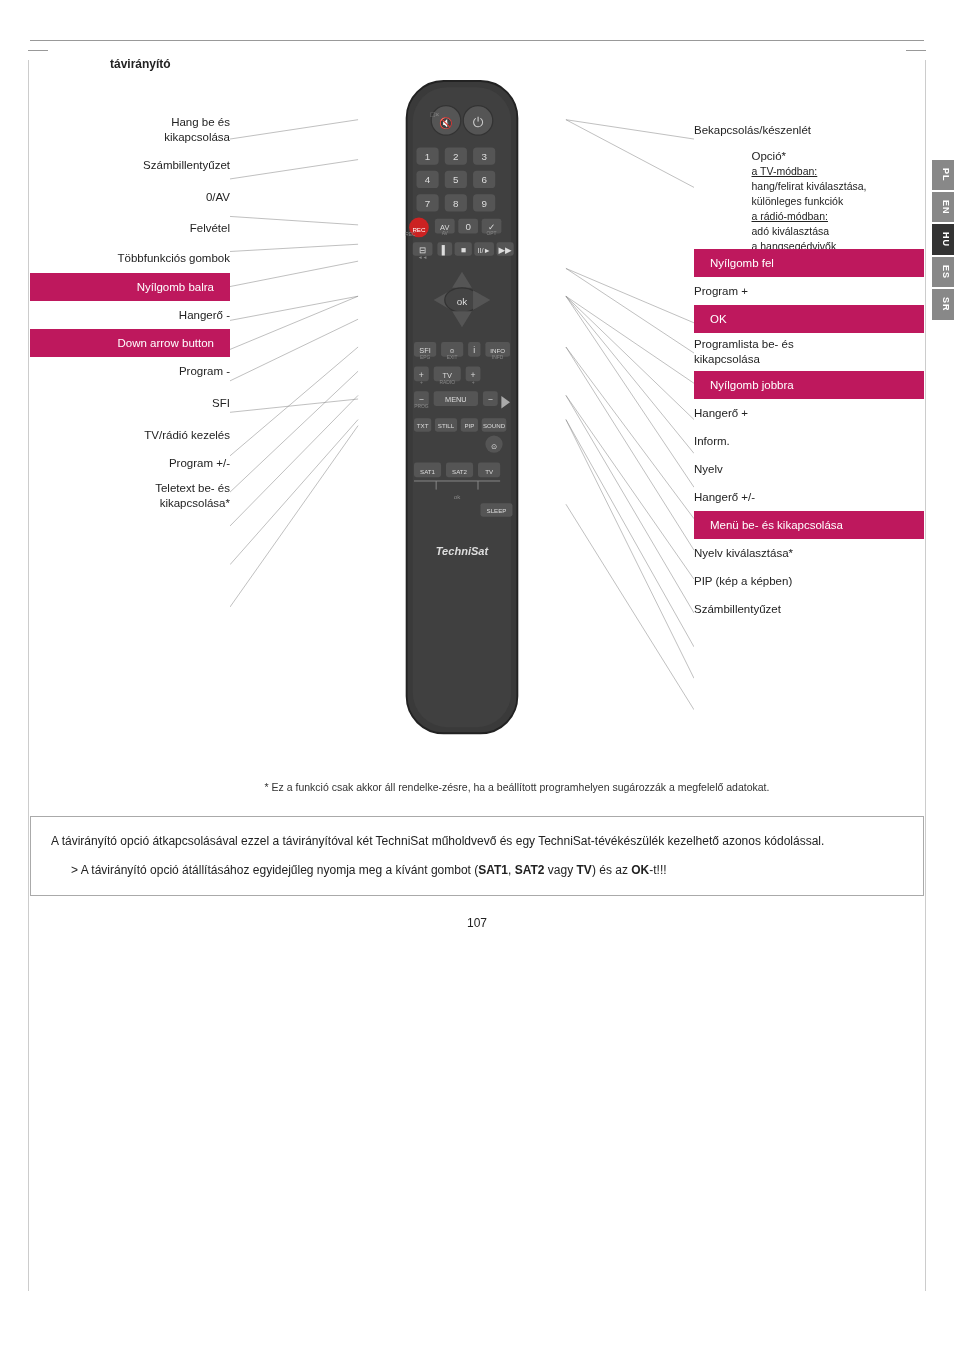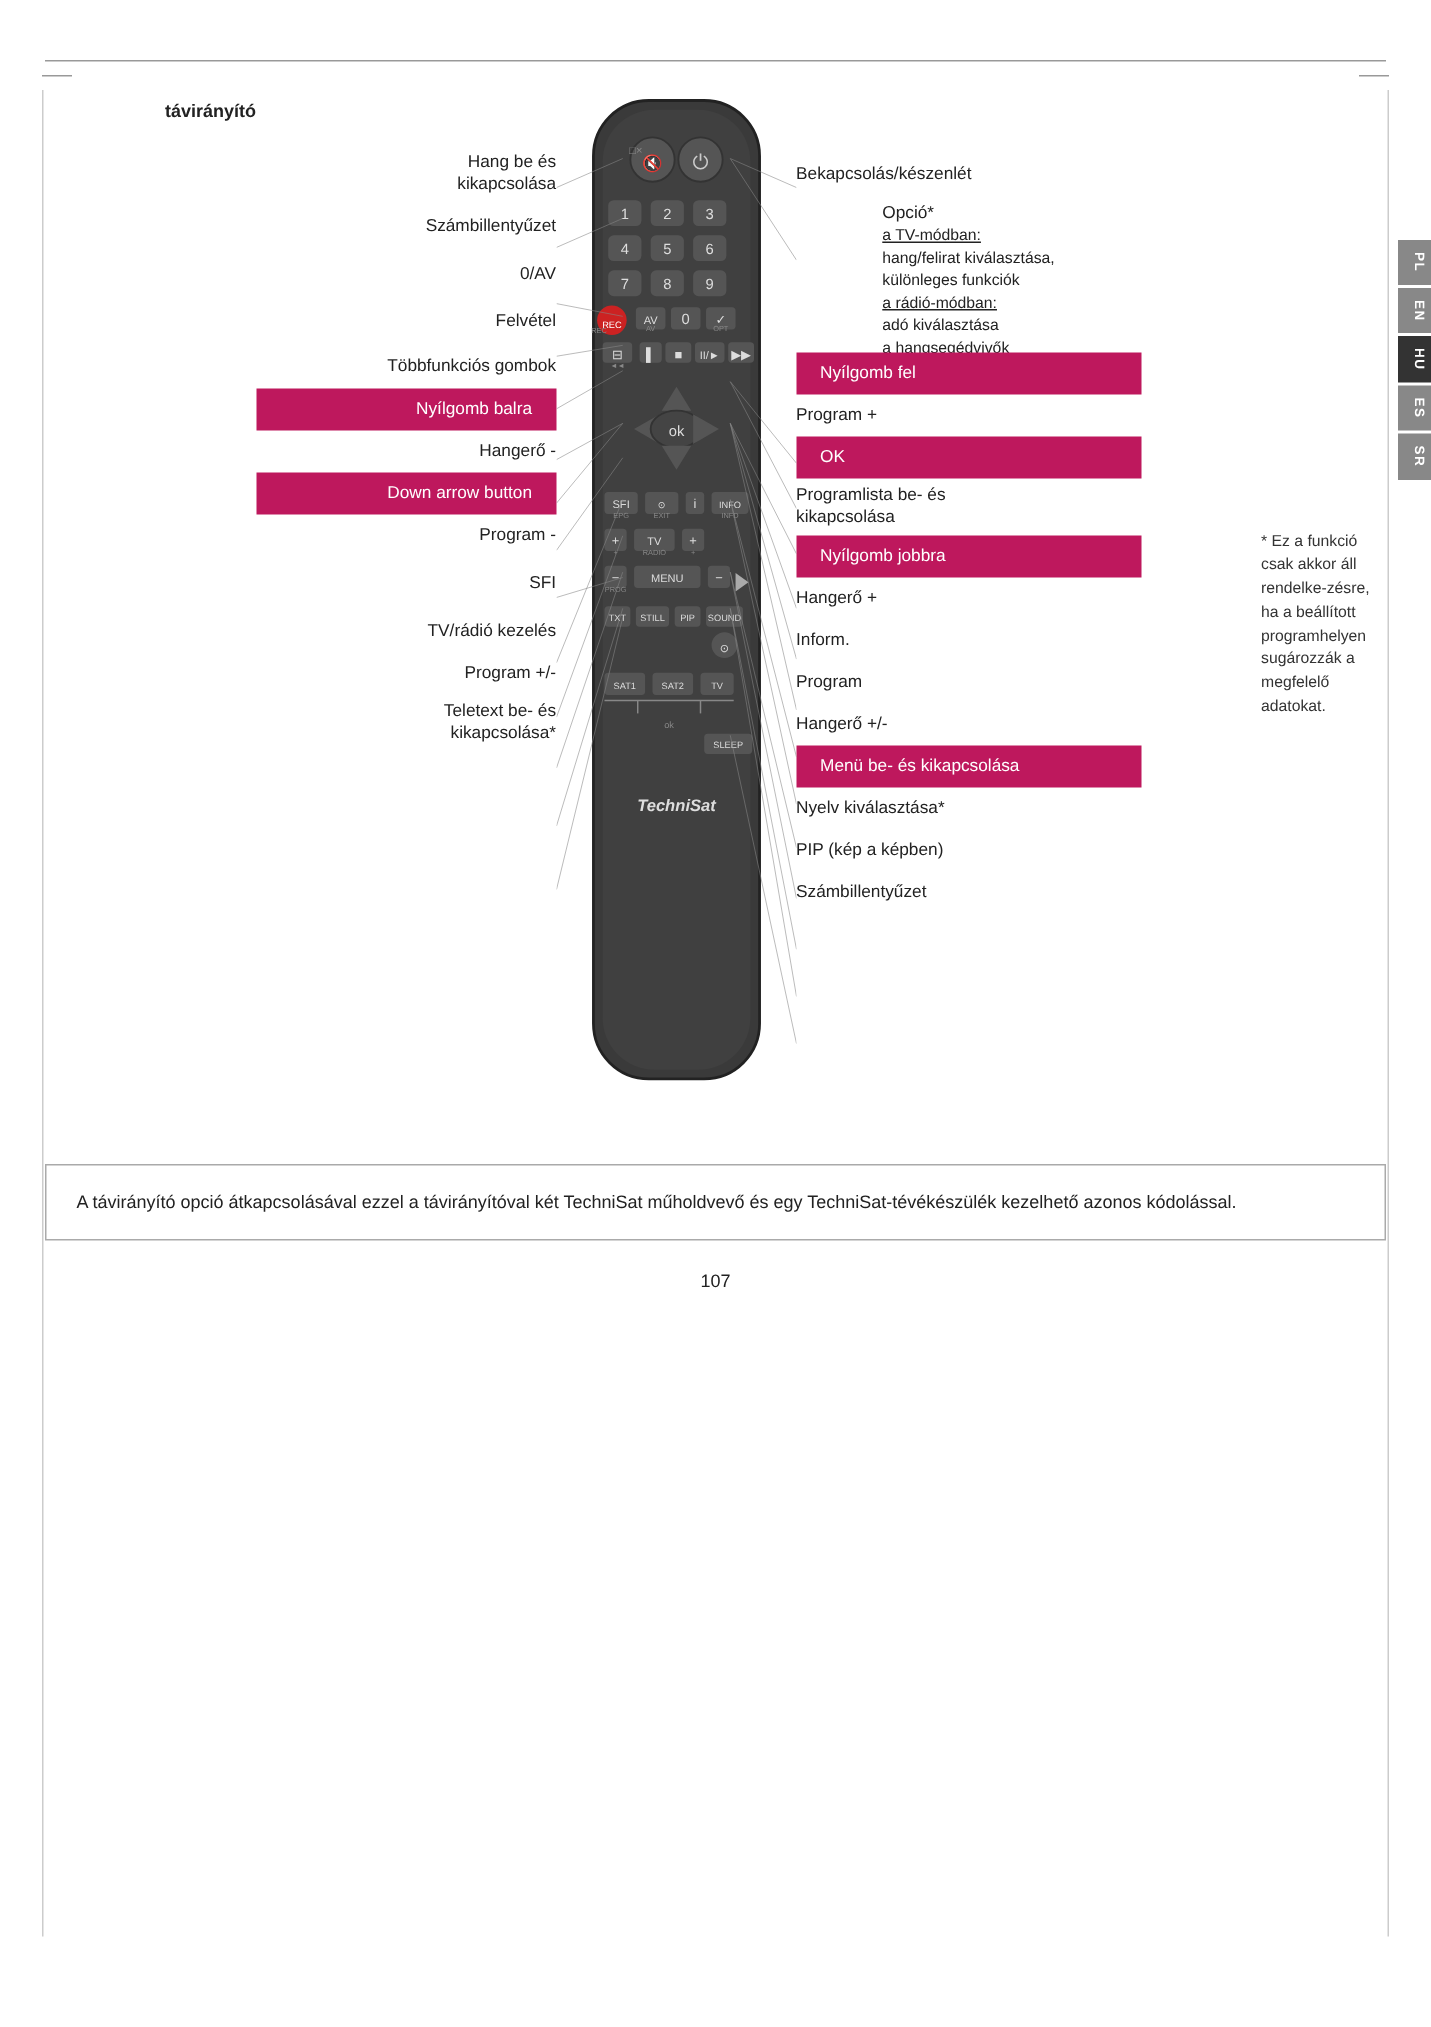--- a/index.html
+++ b/index.html
@@ -47,23 +47,24 @@
 
     
     .top-line {
       border-top: 1px solid #999;
       margin-bottom: 10px;
     }
 
     
     .remote-section {
       display: flex;
+      flex-direction: column;
       align-items: center;
       position: relative;
-      margin-top: 26px;
+      margin-top: 16px;
       justify-content: space-between;
     }
 
     .title-label {
       font-weight: bold;
       font-size: 12px;
       align-self: flex-start;
       margin-bottom: 10px;
       margin-left: 80px;
     }
@@ -511,21 +512,21 @@
         <div class="label-item bold-bg" style="height:26px;">
           <span>Nyílgomb jobbra</span>
         </div>
         <div class="label-item" style="height:26px;">
           <span>Hangerő +</span>
         </div>
         <div class="label-item" style="height:26px;">
           <span>Inform.</span>
         </div>
         <div class="label-item" style="height:26px;">
-          <span>Program</span>
+          <span>Nyelv</span>
         </div>
         <div class="label-item" style="height:26px;">
           <span>Hangerő +/-</span>
         </div>
         <div class="label-item bold-bg" style="height:26px;">
           <span>Menü be- és kikapcsolása</span>
         </div>
         <div class="label-item" style="height:26px;">
           <span>Nyelv kiválasztása*</span>
         </div>
@@ -539,17 +540,21 @@
     </div>
 
     <div class="bottom-note">
       * Ez a funkció csak akkor áll rendelke-zésre, ha a beállított programhelyen sugározzák a megfelelő adatokat.
     </div>
   </div>
 </div>
 
 <div class="info-box">
   <div>A távirányító opció átkapcsolásával ezzel a távirányítóval két TechniSat műholdvevő és egy TechniSat-tévékészülék kezelhető azonos kódolással.</div>
+  <div class="info-box-indent">
+    &gt; A távirányító opció átállításához egyidejűleg nyomja meg a kívánt gombot (<strong>SAT1</strong>,
+    <strong>SAT2</strong> vagy <strong>TV</strong>) és az <strong>OK</strong>-t!!!
+  </div>
 </div>
 
 <div class="page-number">
   <span>107</span>
 </div>
 
 </body></html>

